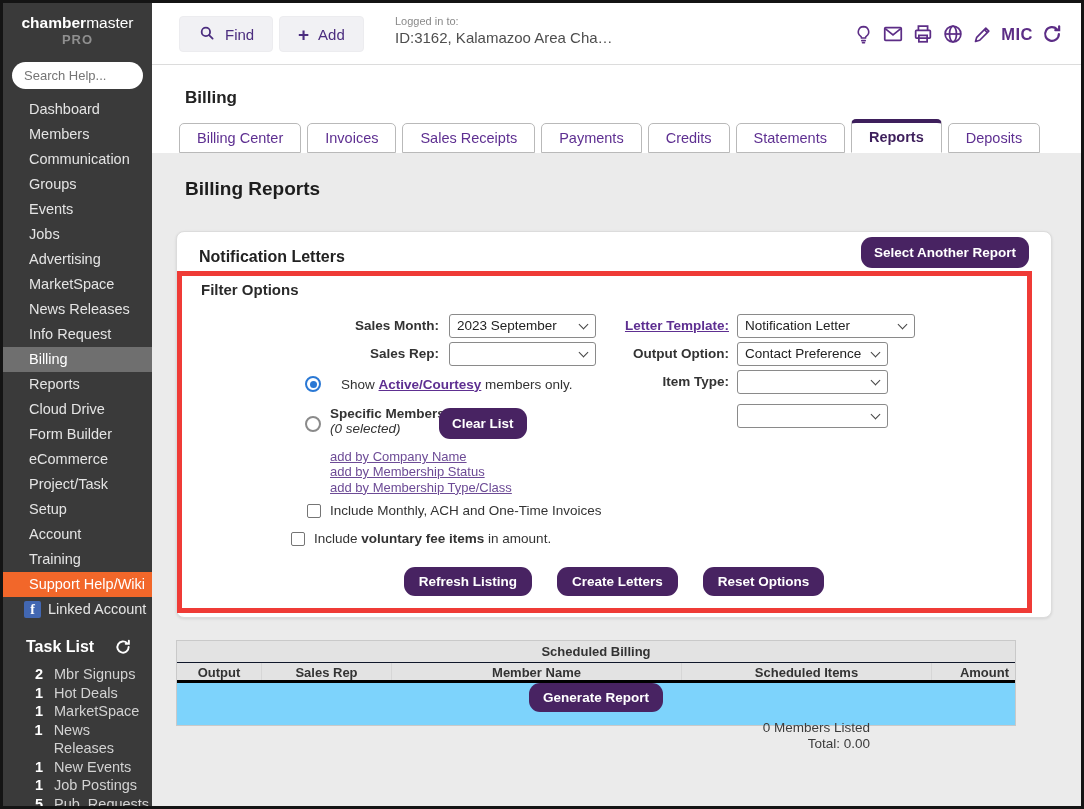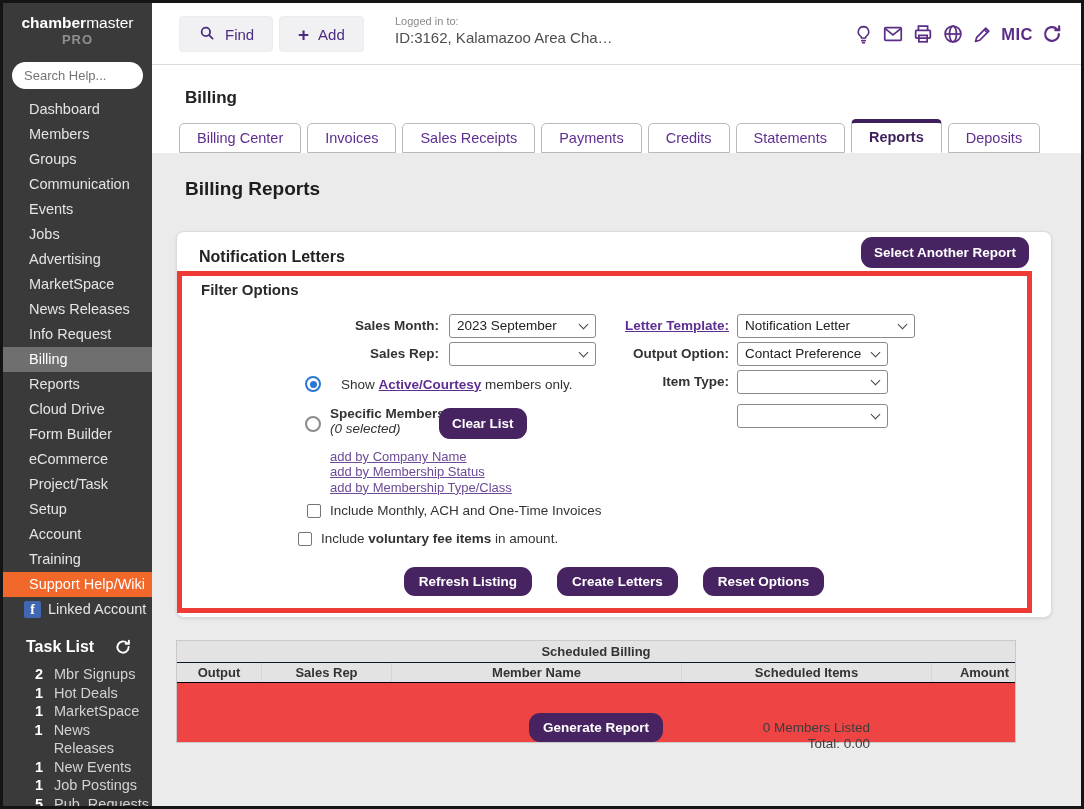--- a/index.html
+++ b/index.html
@@ -74,43 +74,43 @@
   .add-links { position:absolute; left:153px; top:217px; font-size:13px; line-height:15.4px; }
   .add-links div { color:#6d4b96; text-decoration:underline; cursor:pointer; }
   .check-row { position:absolute; display:flex; align-items:center; gap:9px; font-size:13.5px; color:#333; }
   .checkbox { width:14px; height:14px; border:1.6px solid #757575; border-radius:2px; background:#fff; flex:none; cursor:pointer; }
   .card-buttons { position:absolute; left:0; right:0; top:335px; display:flex; justify-content:center; gap:25px; }
   .card-buttons .btn-dark { height:29px; padding:0 15px; }
 
   
   .sched { position:absolute; left:24px; top:575px; width:840px; border:1px solid #c9c9c9; background:#fff; }
   .sched-title { height:22px; background:#e3e3e3; text-align:center; font-weight:bold; font-size:13px; line-height:22px; color:#333; border-bottom:1px solid #0f172a; }
-  .sched-header { display:flex; height:20px; background:#e3e3e3; border-bottom:1px solid #000000; }
+  .sched-header { display:flex; height:20px; background:#e3e3e3; border-bottom:3px solid #000000; }
   .sched-header .col { font-weight:bold; font-size:13px; line-height:19px; color:#333; text-align:center; border-left:1px solid #d6d6d6; }
   .sched-header .col:first-child { border-left:none; }
   .c0{width:84px;} .c1{width:130px;} .c2{width:290px;} .c3{width:250px;} .c4{width:84px; text-align:right !important; padding-right:6px;}
-  .sched-body { height:59px; display:flex; align-items:flex-end; justify-content:center; background:#ef4444; }
+  .sched-body { height:42px; display:flex; align-items:flex-start; justify-content:center; background:#7dd3fc; }
   .sched-body .btn-dark { height:29px; padding:0 14px; }
   .sched-footer { position:absolute; left:24px; top:655px; width:694px; text-align:right; font-size:13.5px; color:#3c3c3c; line-height:15.5px; }
 </style>
 </head>
 <body>
 
 <div class="page">
 <div class="screen">
 
   <div class="sidebar">
     <div class="brand"><span class="b">chamber</span><span>master</span></div>
     <div class="brand-sub">PRO</div>
     <input class="search-pill" placeholder="Search Help..." style="">
     <div class="nav">
       <div class="nav-item">Dashboard</div>
       <div class="nav-item">Members</div>
+      <div class="nav-item">Communication</div>
       <div class="nav-item">Groups</div>
-      <div class="nav-item">Communication</div>
       <div class="nav-item">Events</div>
       <div class="nav-item">Jobs</div>
       <div class="nav-item">Advertising</div>
       <div class="nav-item">MarketSpace</div>
       <div class="nav-item">News Releases</div>
       <div class="nav-item">Info Request</div>
       <div class="nav-item active">Billing</div>
       <div class="nav-item">Reports</div>
       <div class="nav-item">Cloud Drive</div>
       <div class="nav-item">Form Builder</div>
@@ -272,21 +272,21 @@
       <div class="add-links">
         <div>add by Company Name</div>
         <div>add by Membership Status</div>
         <div>add by Membership Type/Class</div>
       </div>
 
       <div class="check-row" style="left:130px; top:271px;">
         <span class="checkbox"></span>
         <span>Include Monthly, ACH and One-Time Invoices</span>
       </div>
-      <div class="check-row" style="left:121px; top:299px;">
+      <div class="check-row" style="left:114px; top:299px;">
         <span class="checkbox"></span>
         <span><span>Include </span><b>voluntary fee items</b><span> in amount.</span></span>
       </div>
 
       <div class="flabel right-col" style="left:380px; top:82px;"><span class="link-label">Letter Template:</span></div>
       <div class="fselect" style="left:560px; top:82px; width:178px;"><span>Notification Letter</span><span class="chev"></span></div>
 
       <div class="flabel right-col" style="left:380px; top:110px;">Output Option:</div>
       <div class="fselect" style="left:560px; top:110px; width:151px;"><span>Contact Preference</span><span class="chev"></span></div>
 

